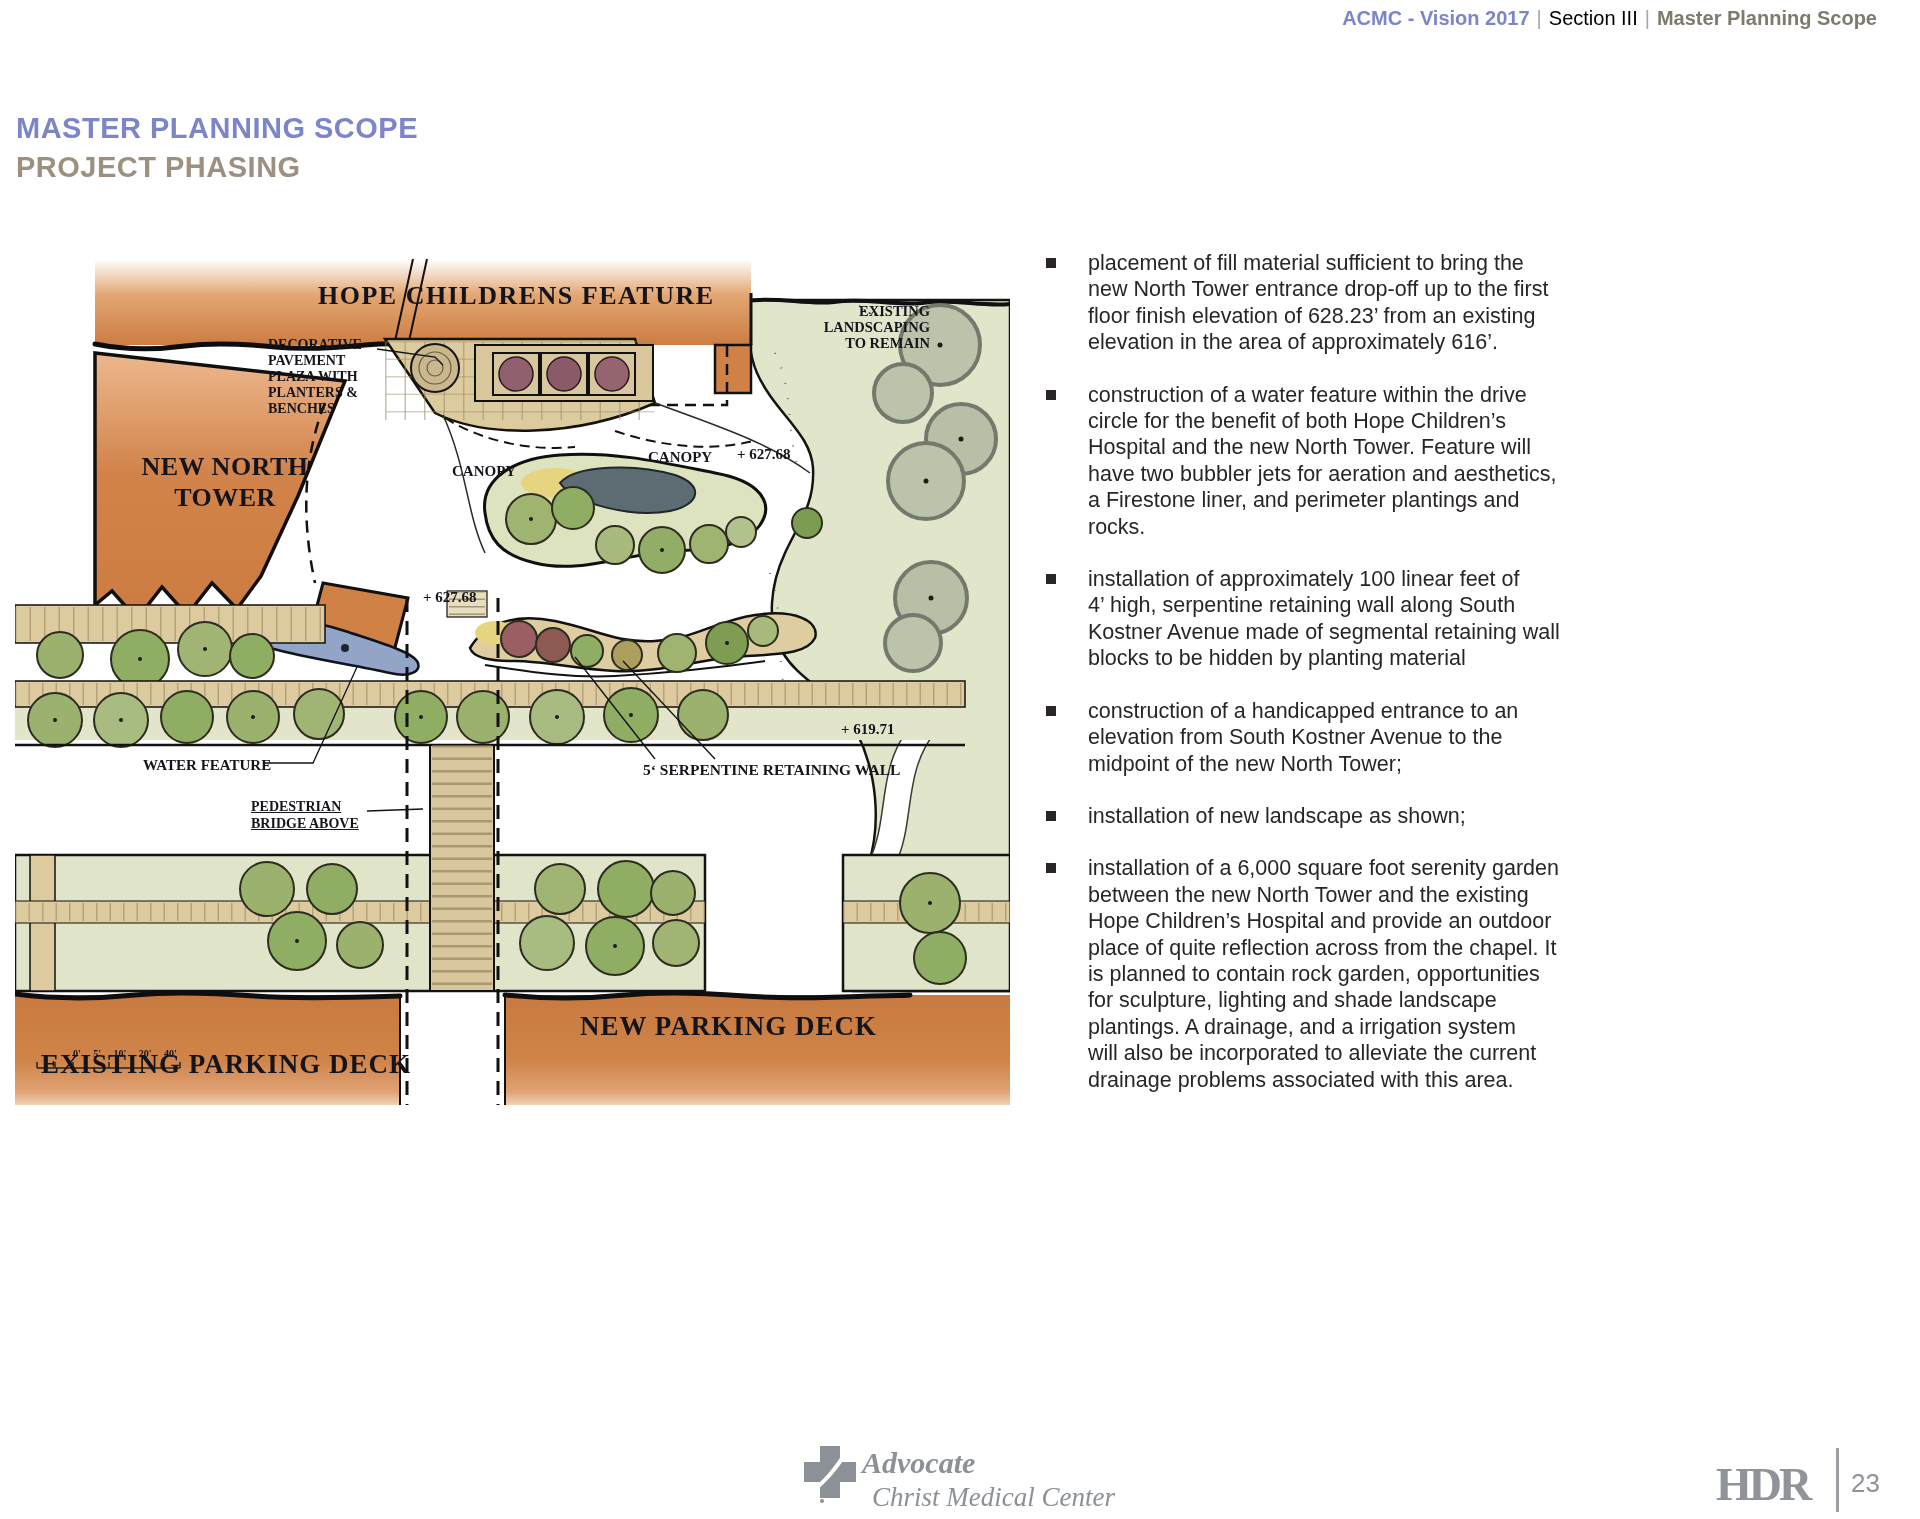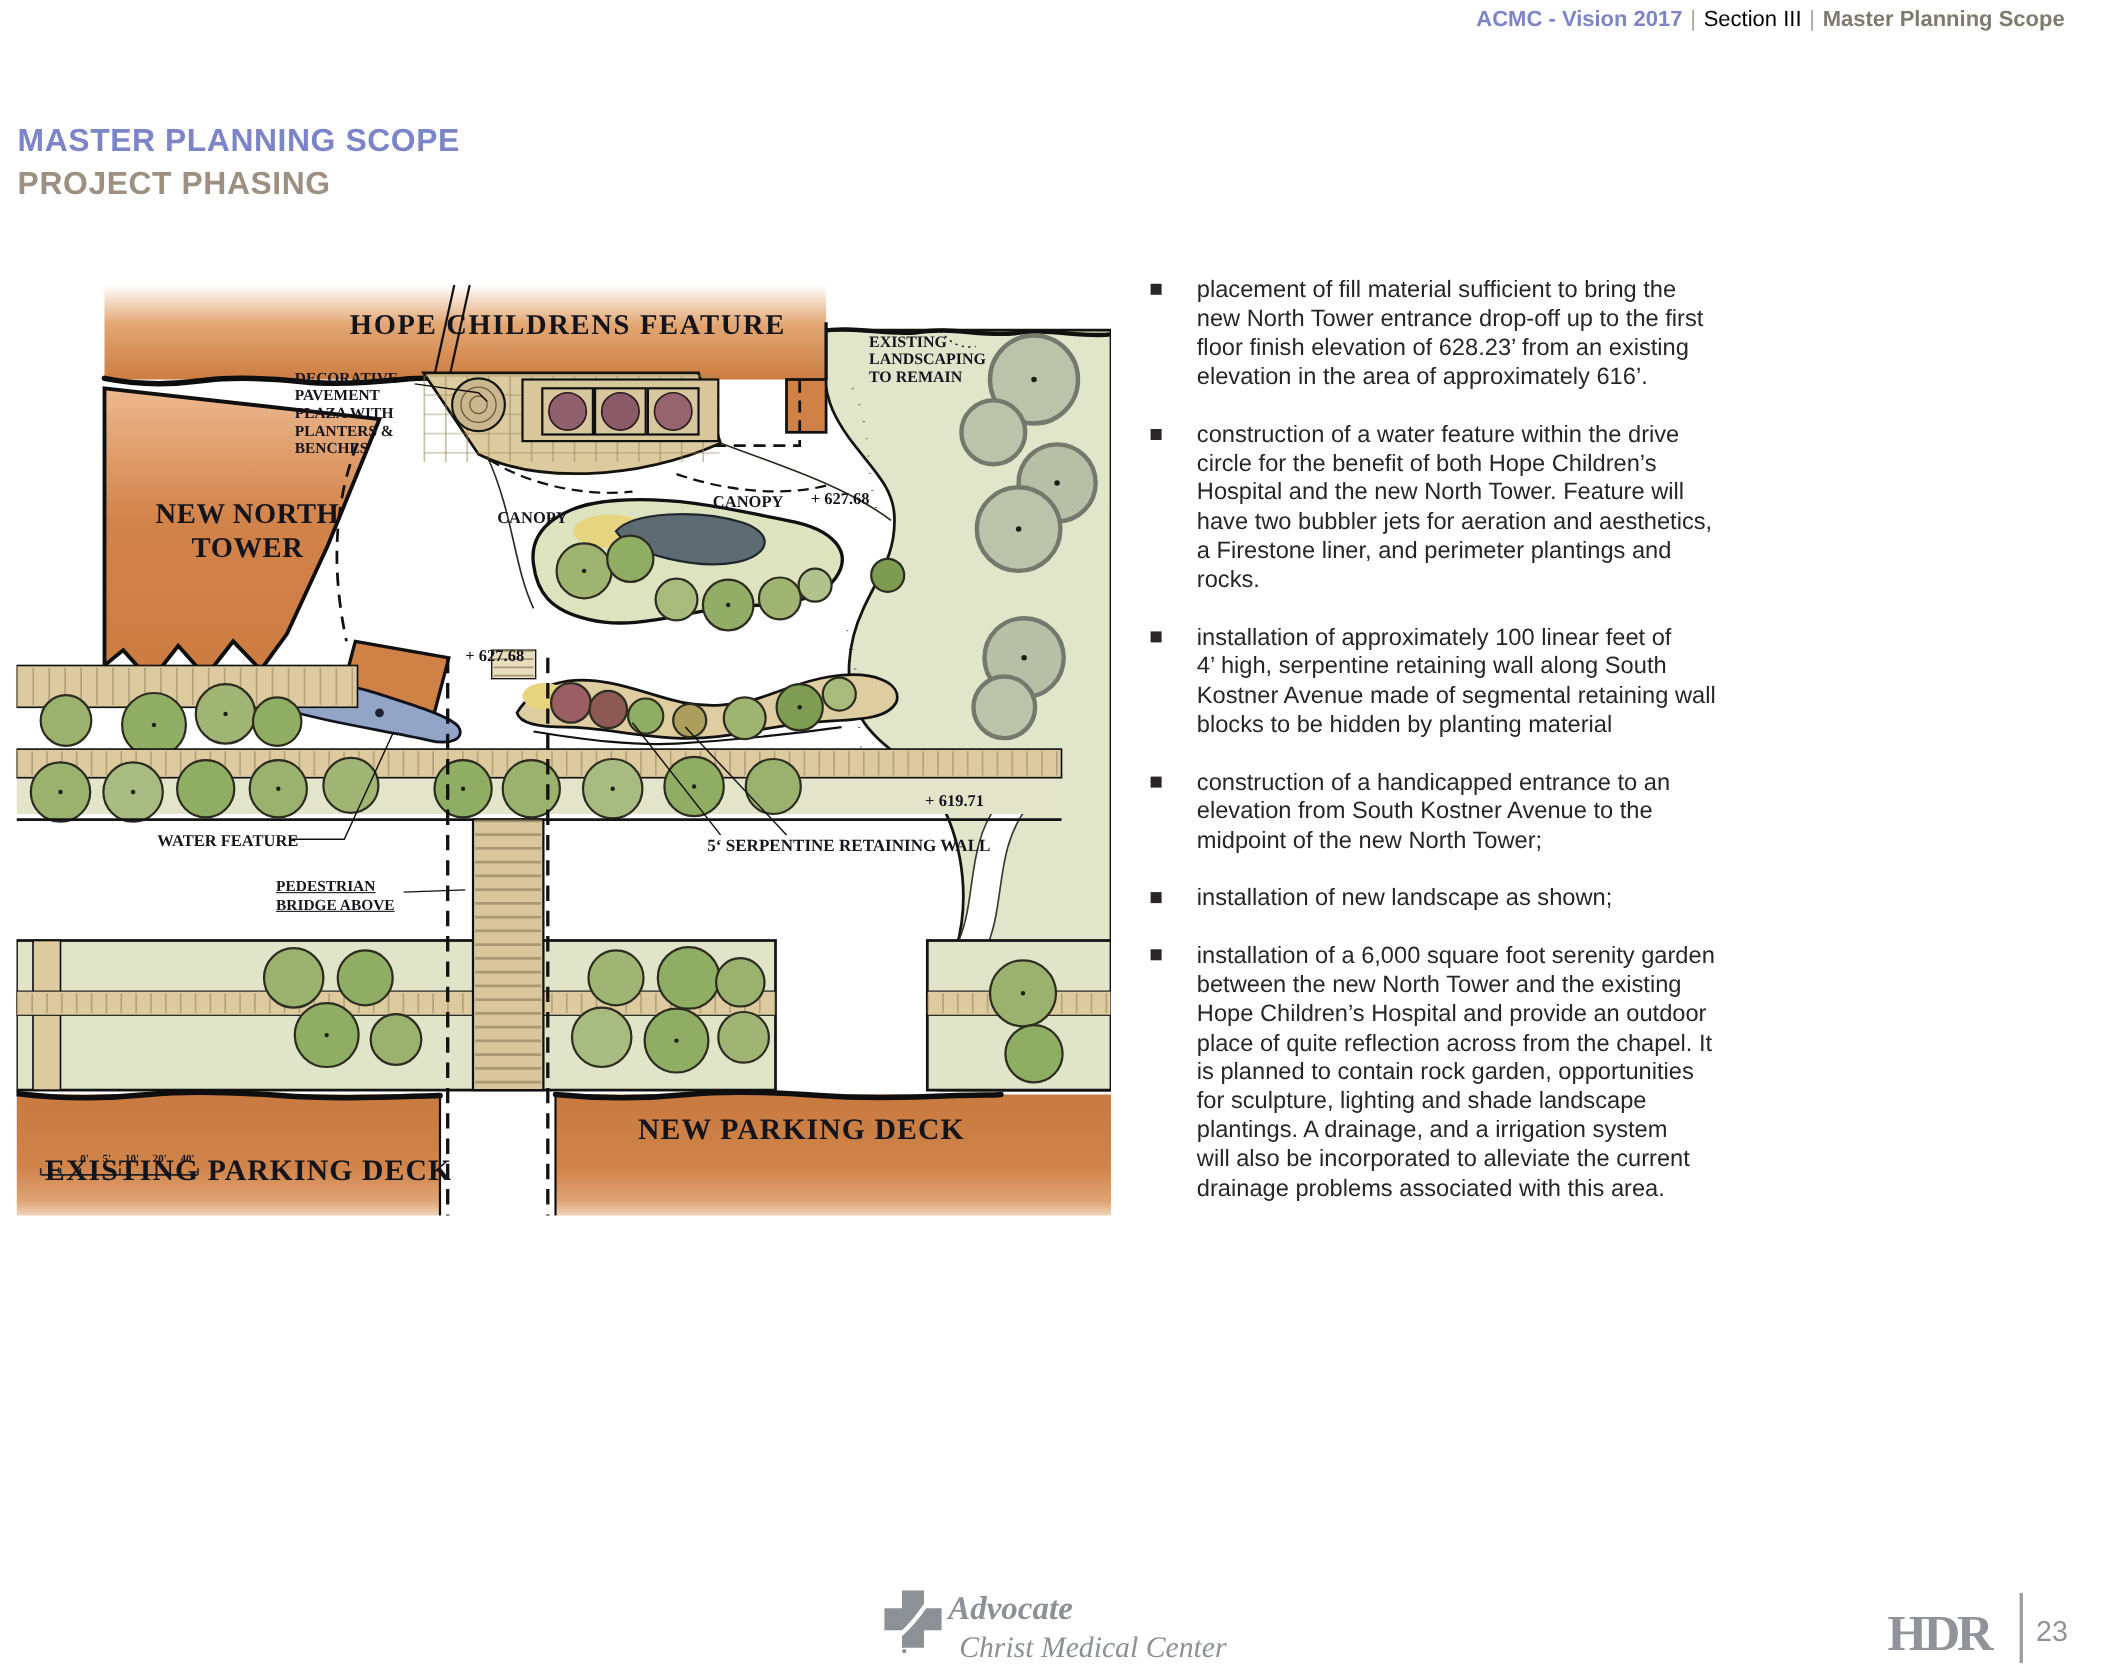--- a/index.html
+++ b/index.html
@@ -18,21 +18,21 @@
   .main-title{margin:0;font-size:29px;color:#7b85c7;letter-spacing:.5px;font-weight:bold;}
   .sub-title{margin:6px 0 0;font-size:29px;color:#9d9081;letter-spacing:.5px;font-weight:bold;}
 
   
   .plan{position:absolute;left:15px;top:253px;width:995px;height:855px;}
   .plan svg{position:absolute;left:0;top:0;}
   .plan-label{position:absolute;font-family:"Liberation Serif",serif;font-weight:bold;
               color:#14141c;white-space:pre-line;line-height:1.12;}
   .lbl-hospital{left:303px;top:28px;font-size:26px;letter-spacing:1.5px;}
   .lbl-decorative{left:253px;top:84px;font-size:14px;line-height:16px;}
-  .lbl-existlandscape{left:775px;top:50px;width:140px;text-align:left;font-size:14.5px;line-height:16px;}
+  .lbl-existlandscape{left:775px;top:50px;width:140px;text-align:right;font-size:14.5px;line-height:16px;}
   .lbl-tower{left:115px;top:198px;width:190px;text-align:center;font-size:26px;line-height:31px;letter-spacing:.5px;}
   .lbl-canopy1{left:437px;top:210px;font-size:15px;}
   .lbl-canopy2{left:633px;top:196px;font-size:15px;}
   .lbl-elev1{left:722px;top:193px;font-size:15px;}
   .lbl-elev2{left:408px;top:336px;font-size:15px;}
   .lbl-elev3{left:826px;top:468px;font-size:15px;}
   .lbl-water{left:128px;top:504px;font-size:15px;}
   .lbl-serpentine{left:628px;top:508px;font-size:15.5px;}
   .lbl-pedbridge{left:236px;top:545px;width:124px;font-size:14px;line-height:17px;text-decoration:underline;}
   .lbl-existdeck{left:26px;top:796px;font-size:27px;letter-spacing:1px;}

